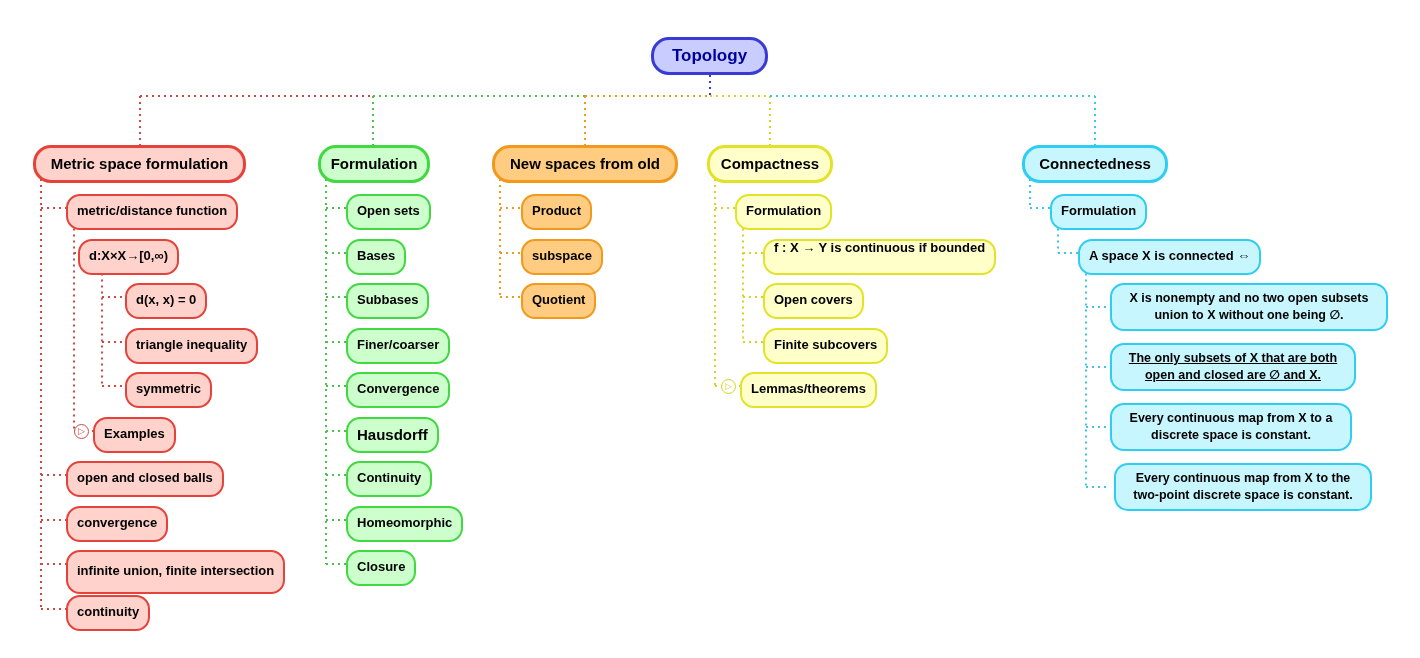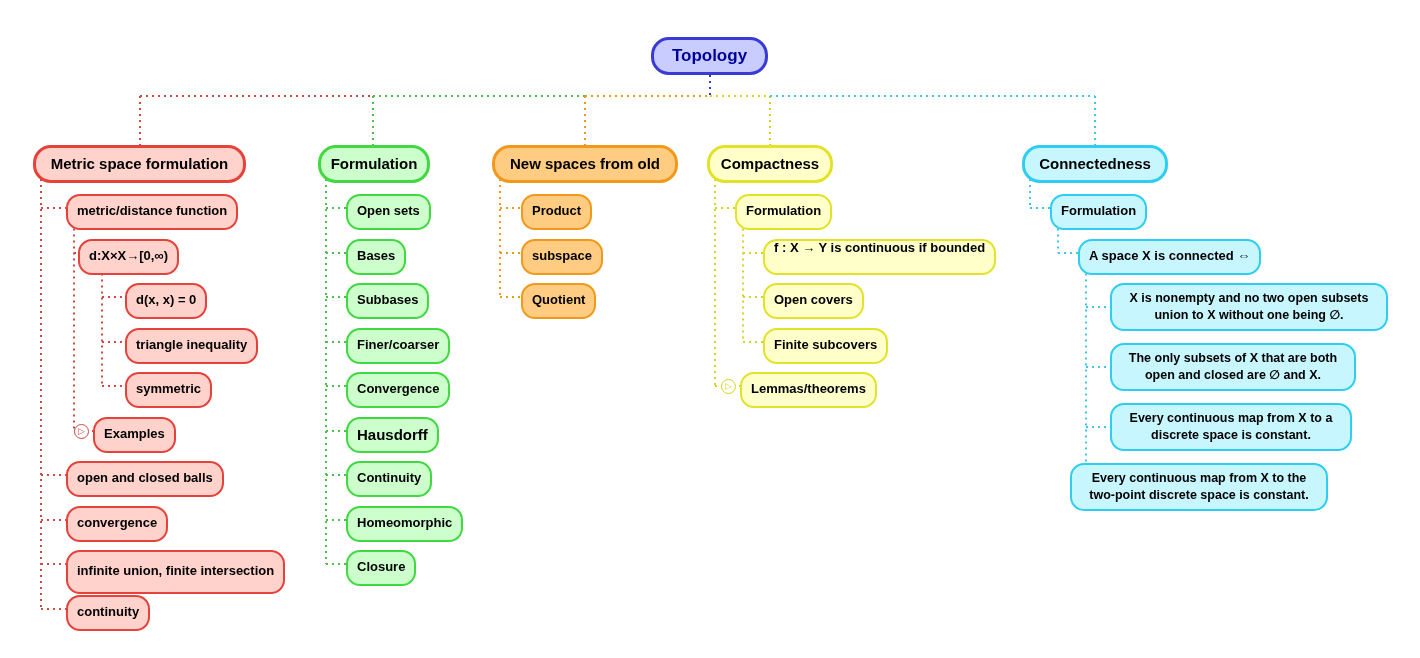--- a/index.html
+++ b/index.html
@@ -206,22 +206,22 @@
     </div>
     <div class="node" style="left: 1050px; top: 193.5px; height: 29px; background: rgb(200, 246, 255); border-color: rgb(46, 205, 241); color: rgb(0, 0, 0); font-size: 13px;">
       <span>Formulation</span>
     </div>
     <div class="node" style="left: 1078px; top: 238.5px; height: 29px; background: rgb(200, 246, 255); border-color: rgb(46, 205, 241); color: rgb(0, 0, 0); font-size: 13px;">
       <span>A space X is connected ⇔</span>
     </div>
     <div class="node wrap" style="left: 1110px; top: 283px; width: 278px; height: 48px; background: rgb(200, 246, 255); border-color: rgb(46, 205, 241); color: rgb(0, 0, 0); font-size: 12.5px;">
       <span>X is nonempty and no two open subsets union to X without one being ∅.</span>
     </div>
-    <div class="node wrap" style="left: 1110px; top: 343px; width: 246px; height: 48px; background: rgb(200, 246, 255); border-color: rgb(46, 205, 241); color: rgb(0, 0, 0); font-size: 12.5px;">
+    <div class="node wrap" style="left: 1110px; top: 343px; width: 246px; height: 48px; background: rgb(200, 246, 255); border-color: rgb(46, 205, 241); color: rgb(0, 0, 0); font-size: 12.5px; text-decoration: underline;">
       <span>The only subsets of X that are both open and closed are ∅ and X.</span>
     </div>
     <div class="node wrap" style="left: 1110px; top: 403px; width: 242px; height: 48px; background: rgb(200, 246, 255); border-color: rgb(46, 205, 241); color: rgb(0, 0, 0); font-size: 12.5px; align-items: center;">
       <span>Every continuous map from X to a discrete space is constant.</span>
     </div>
-    <div class="node wrap" style="left: 1070px; top: 463px; width: 258px; height: 48px; background: rgb(200, 246, 255); border-color: rgb(46, 205, 241); color: rgb(0, 0, 0); font-size: 12.5px; justify-content: center;">
+    <div class="node wrap" style="left: 1114px; top: 463px; width: 258px; height: 48px; background: rgb(200, 246, 255); border-color: rgb(46, 205, 241); color: rgb(0, 0, 0); font-size: 12.5px; justify-content: center;">
       <span>Every continuous map from X to the two-point discrete space is constant.</span>
     </div>
   </div>
 
 </body></html>

